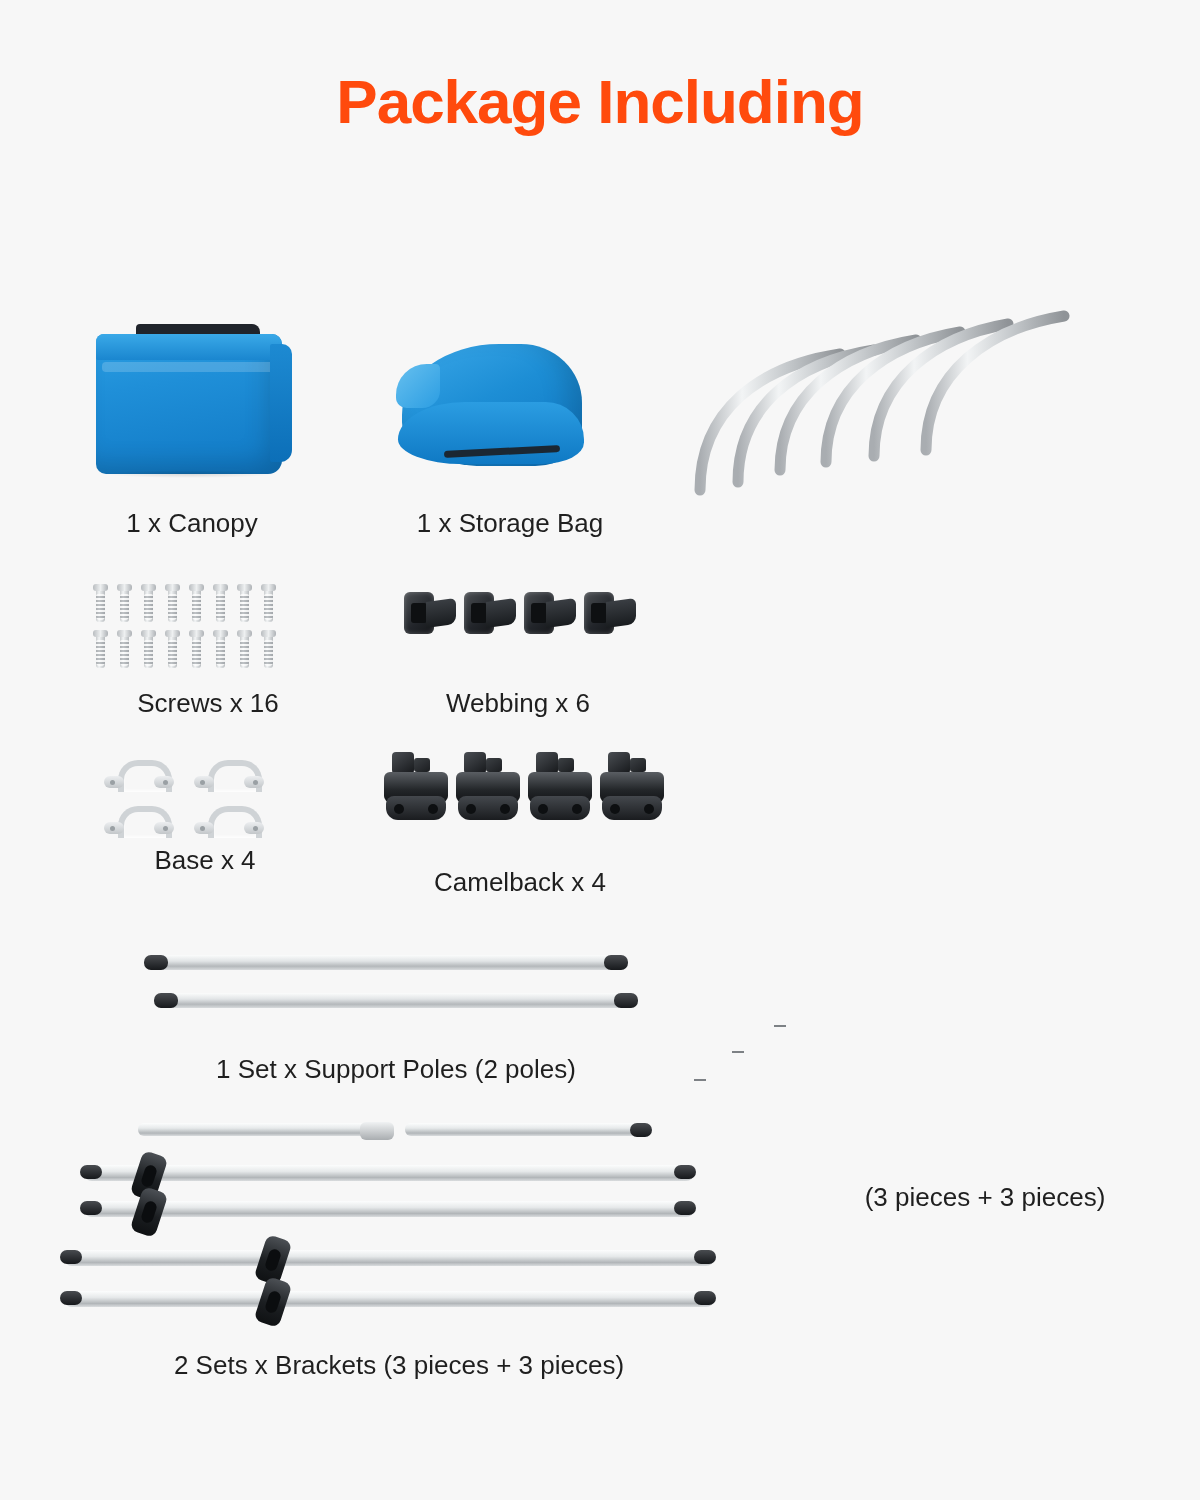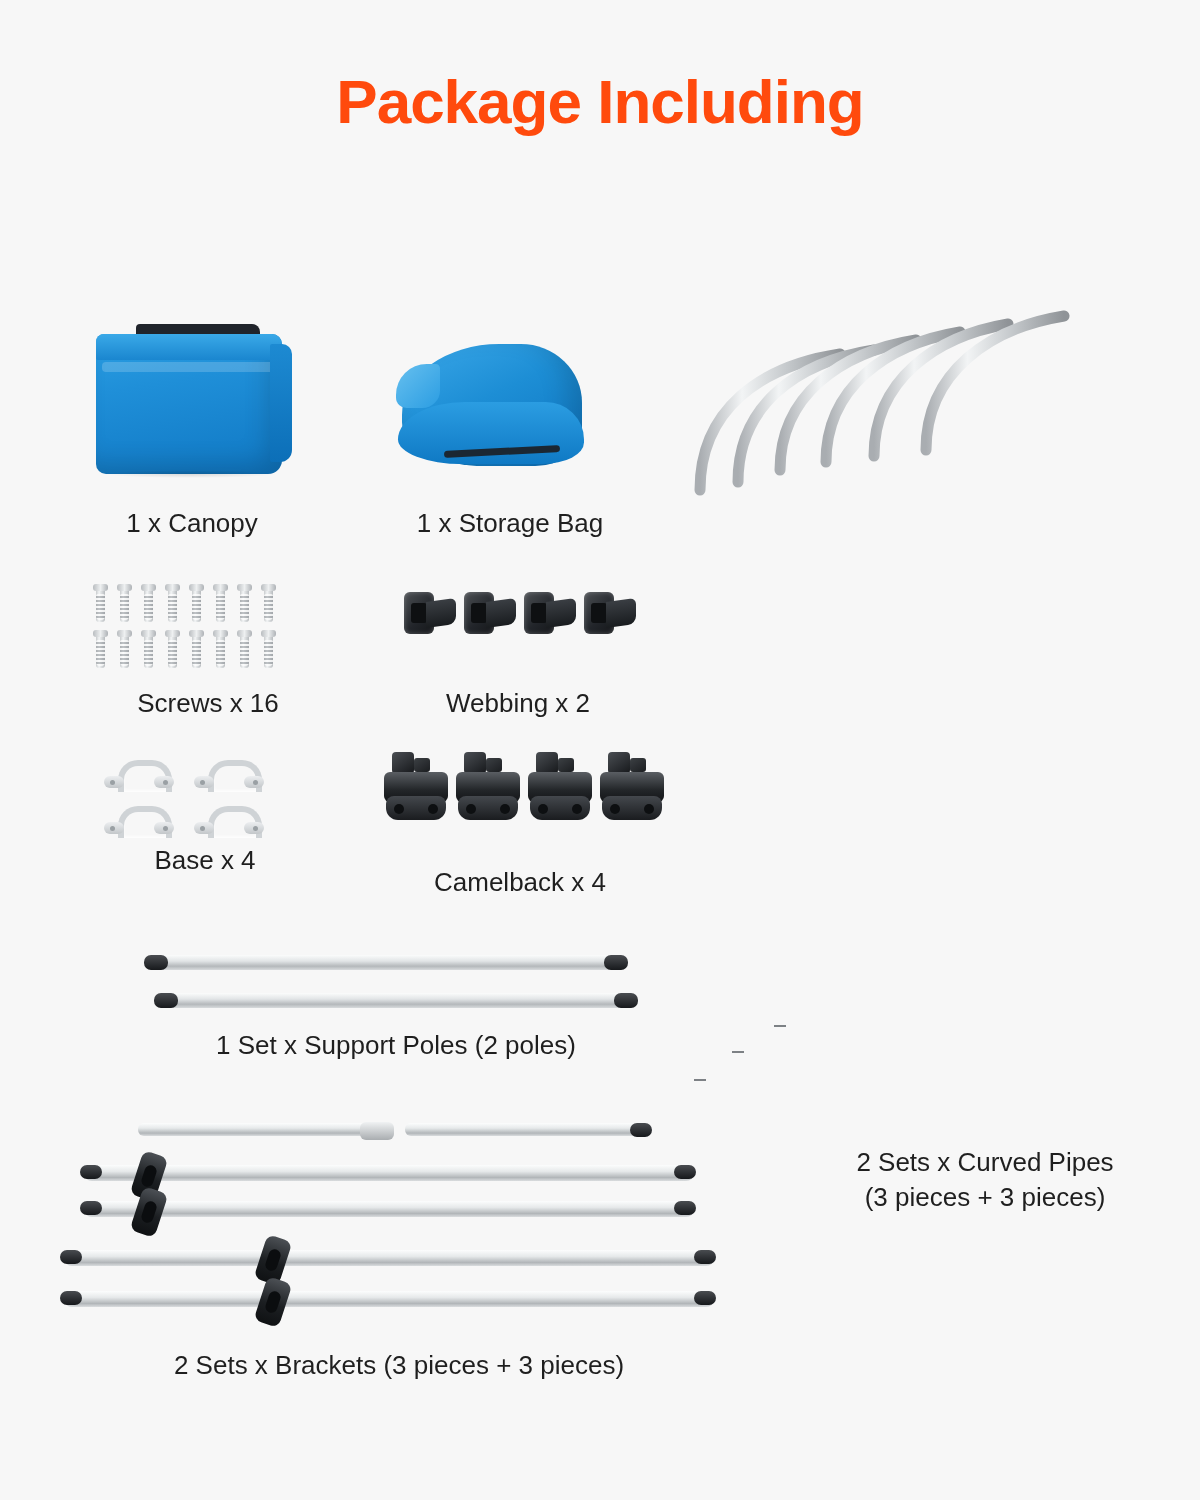--- a/index.html
+++ b/index.html
@@ -240,21 +240,21 @@
   
   #curvedpipes-item { position:absolute; left:660px; top:310px; width:500px; height:840px; }
   #curvedpipes-item svg { position:absolute; left:0; top:0; }
 
   .caption-canopy     { left:92px;  top:506px;  width:200px; }
   .caption-storagebag { left:380px; top:506px;  width:260px; }
   .caption-screws     { left:108px;  top:686px;  width:200px; }
   .caption-webbing    { left:398px; top:686px;  width:240px; }
   .caption-base       { left:105px;  top:843px;  width:200px; }
   .caption-camelback  { left:390px; top:865px;  width:260px; }
-  .caption-support    { left:126px; top:1028px; width:540px; }
+  .caption-support    { left:126px; top:1052px; width:540px; }
   .caption-brackets   { left:59px;  top:1348px; width:680px; }
   .caption-curved     { left:790px; top:1145px; width:390px; }
 </style>
 </head>
 <body>
 
 <div class="page">
 
   <div class="title">Package Including</div>
 
@@ -307,21 +307,21 @@
     </span>
     <span class="webbing" style="left:120px;">
       <span class="buckle"></span>
       <span class="strap"></span>
     </span>
     <span class="webbing" style="left:180px;">
       <span class="buckle"></span>
       <span class="strap"></span>
     </span>
   </div>
-  <div class="caption caption-webbing">Webbing x 2</div>
+  <div class="caption caption-webbing">Webbing x 6</div>
 
   <div id="base-item">
     <span class="base-piece" style="left:0px; top:0px;">
       <span class="arch"></span>
       <span class="tab-l"></span>
       <span class="tab-r"></span>
       <span class="hole-l"></span>
       <span class="hole-r"></span>
     </span>
     <span class="base-piece" style="left:90px; top:0px;">
@@ -442,17 +442,17 @@
         <path d="M266,140 L266,660"></path>
       </g>
       <g stroke="#7d8185" stroke-width="2">
         <line x1="34" y1="770" x2="46" y2="770"></line>
         <line x1="72" y1="742" x2="84" y2="742"></line>
         <line x1="114" y1="716" x2="126" y2="716"></line>
       </g>
     </svg>
   </div>
   <div class="caption caption-curved">
-    <span>2 Sets x Curved Pipes</span><br>
+    <br>
     <span>(3 pieces + 3 pieces)</span>
   </div>
 
 </div>
 
 </body></html>

